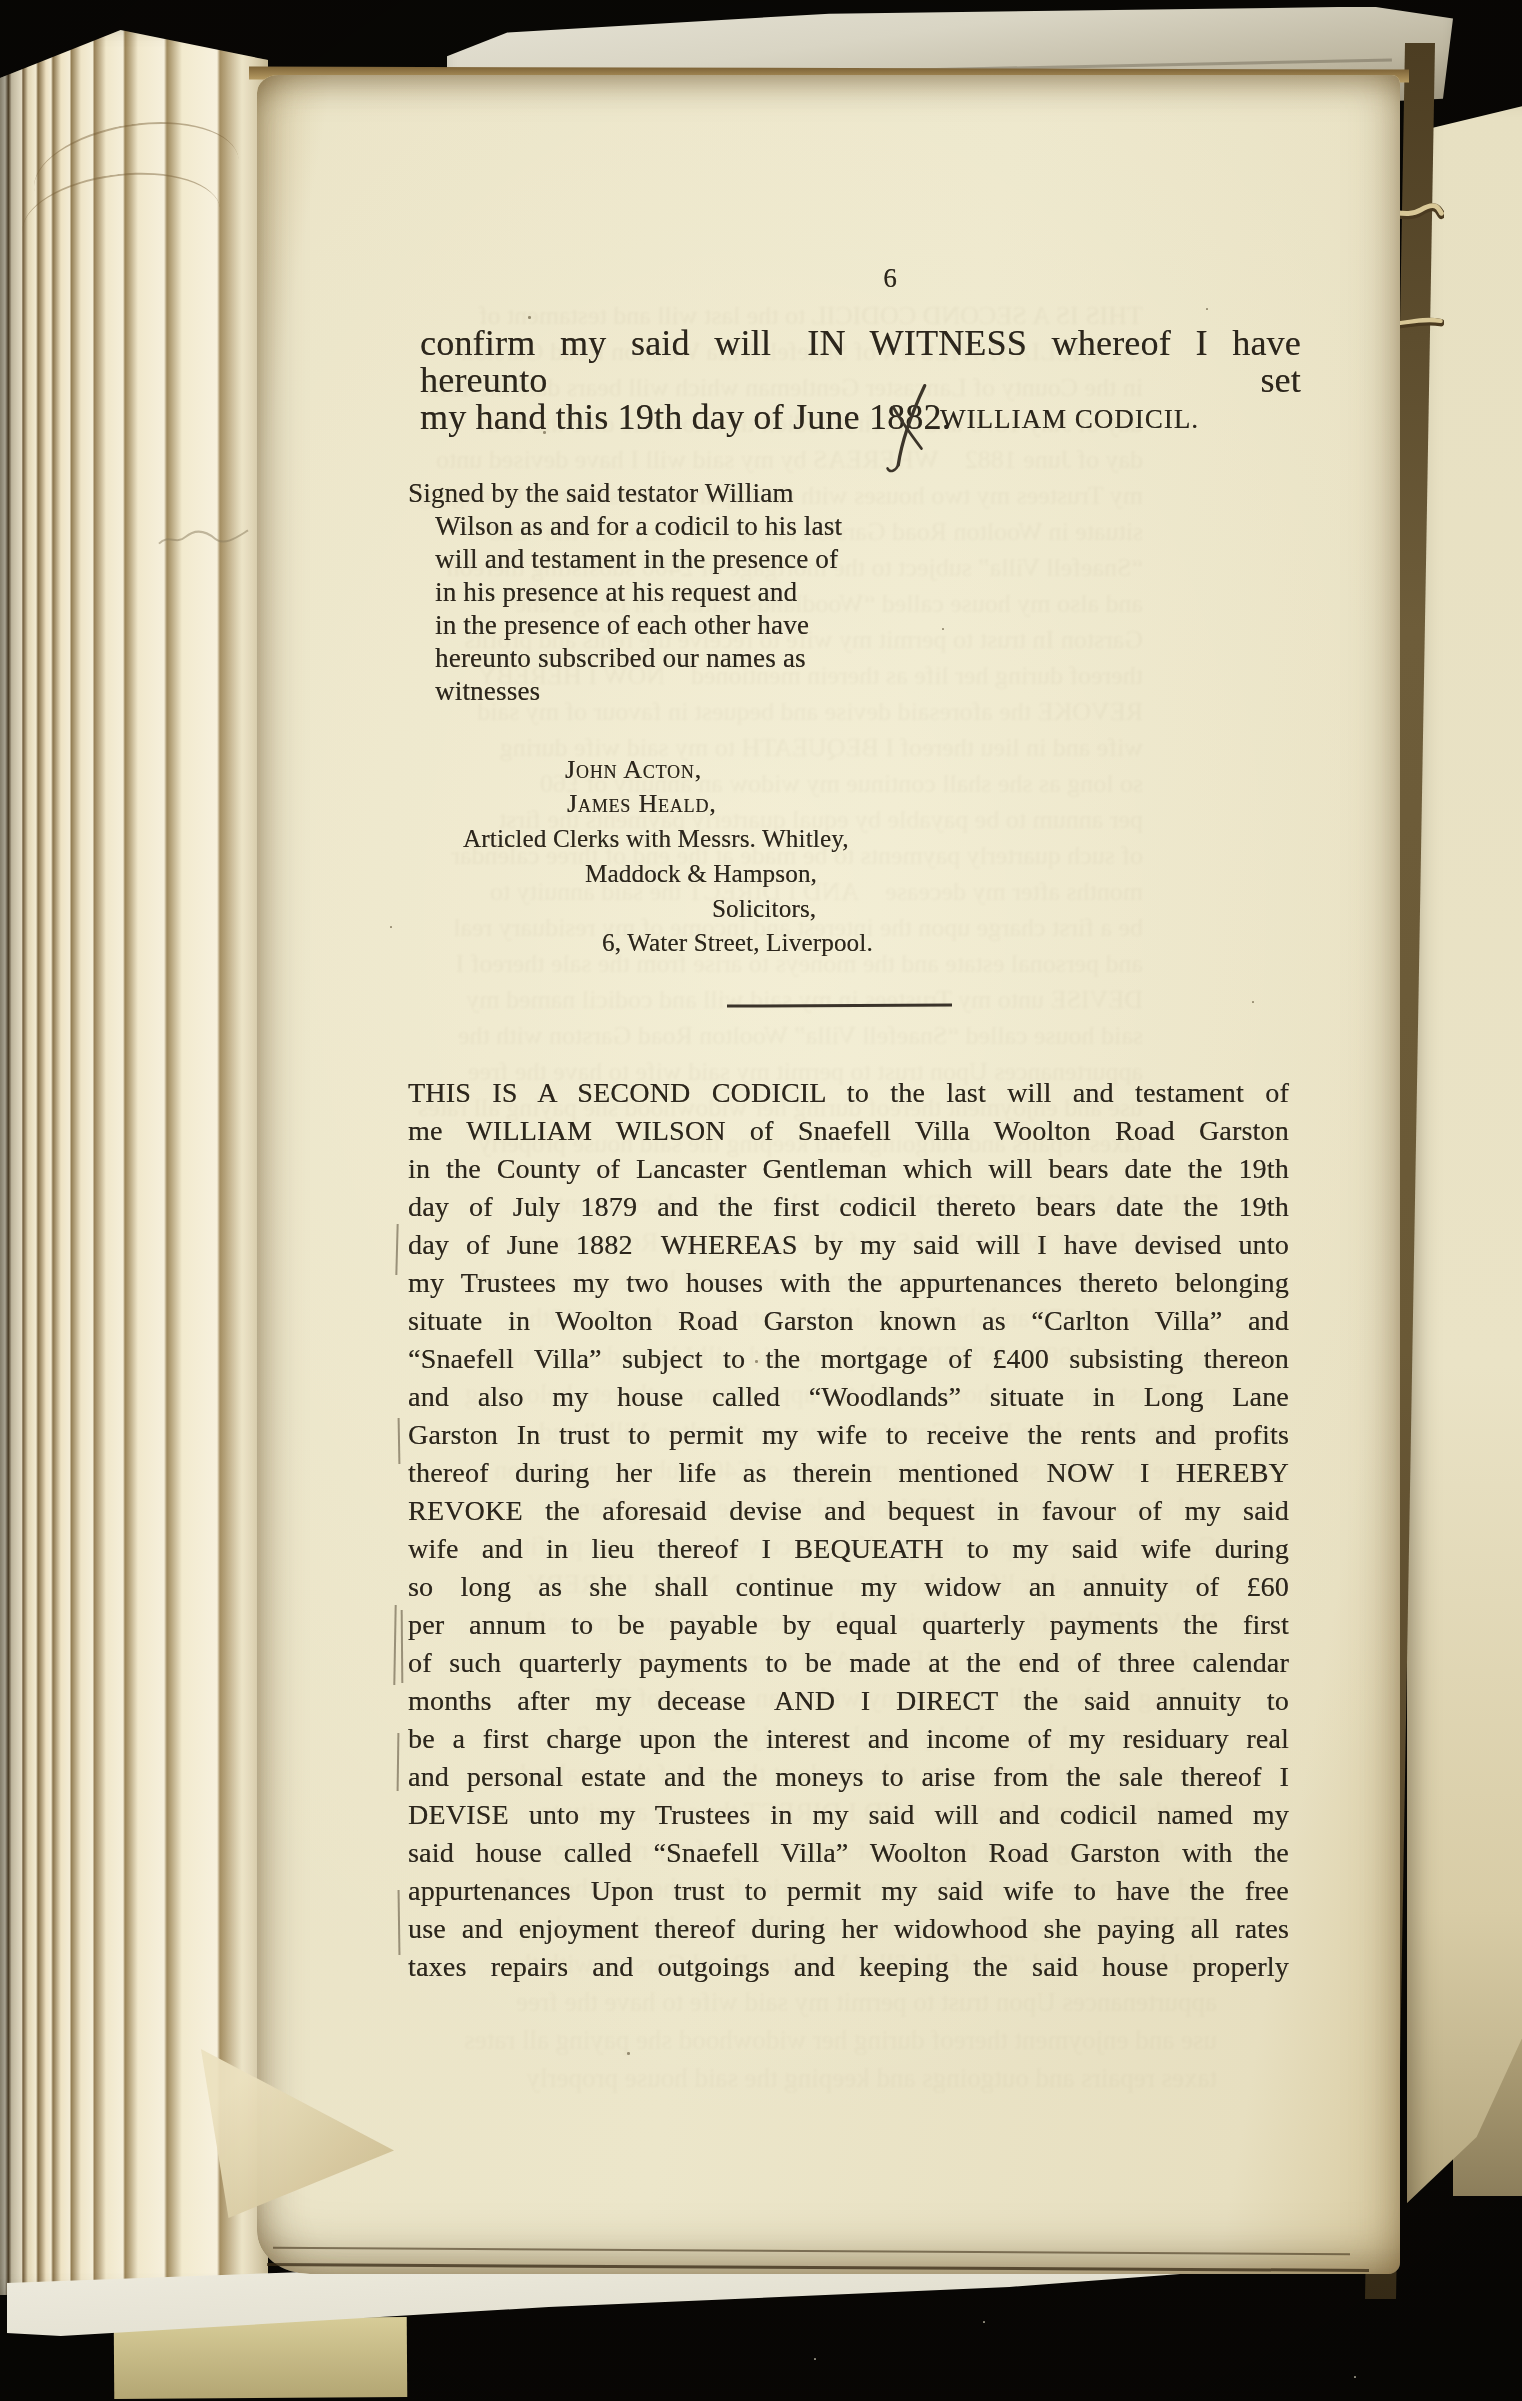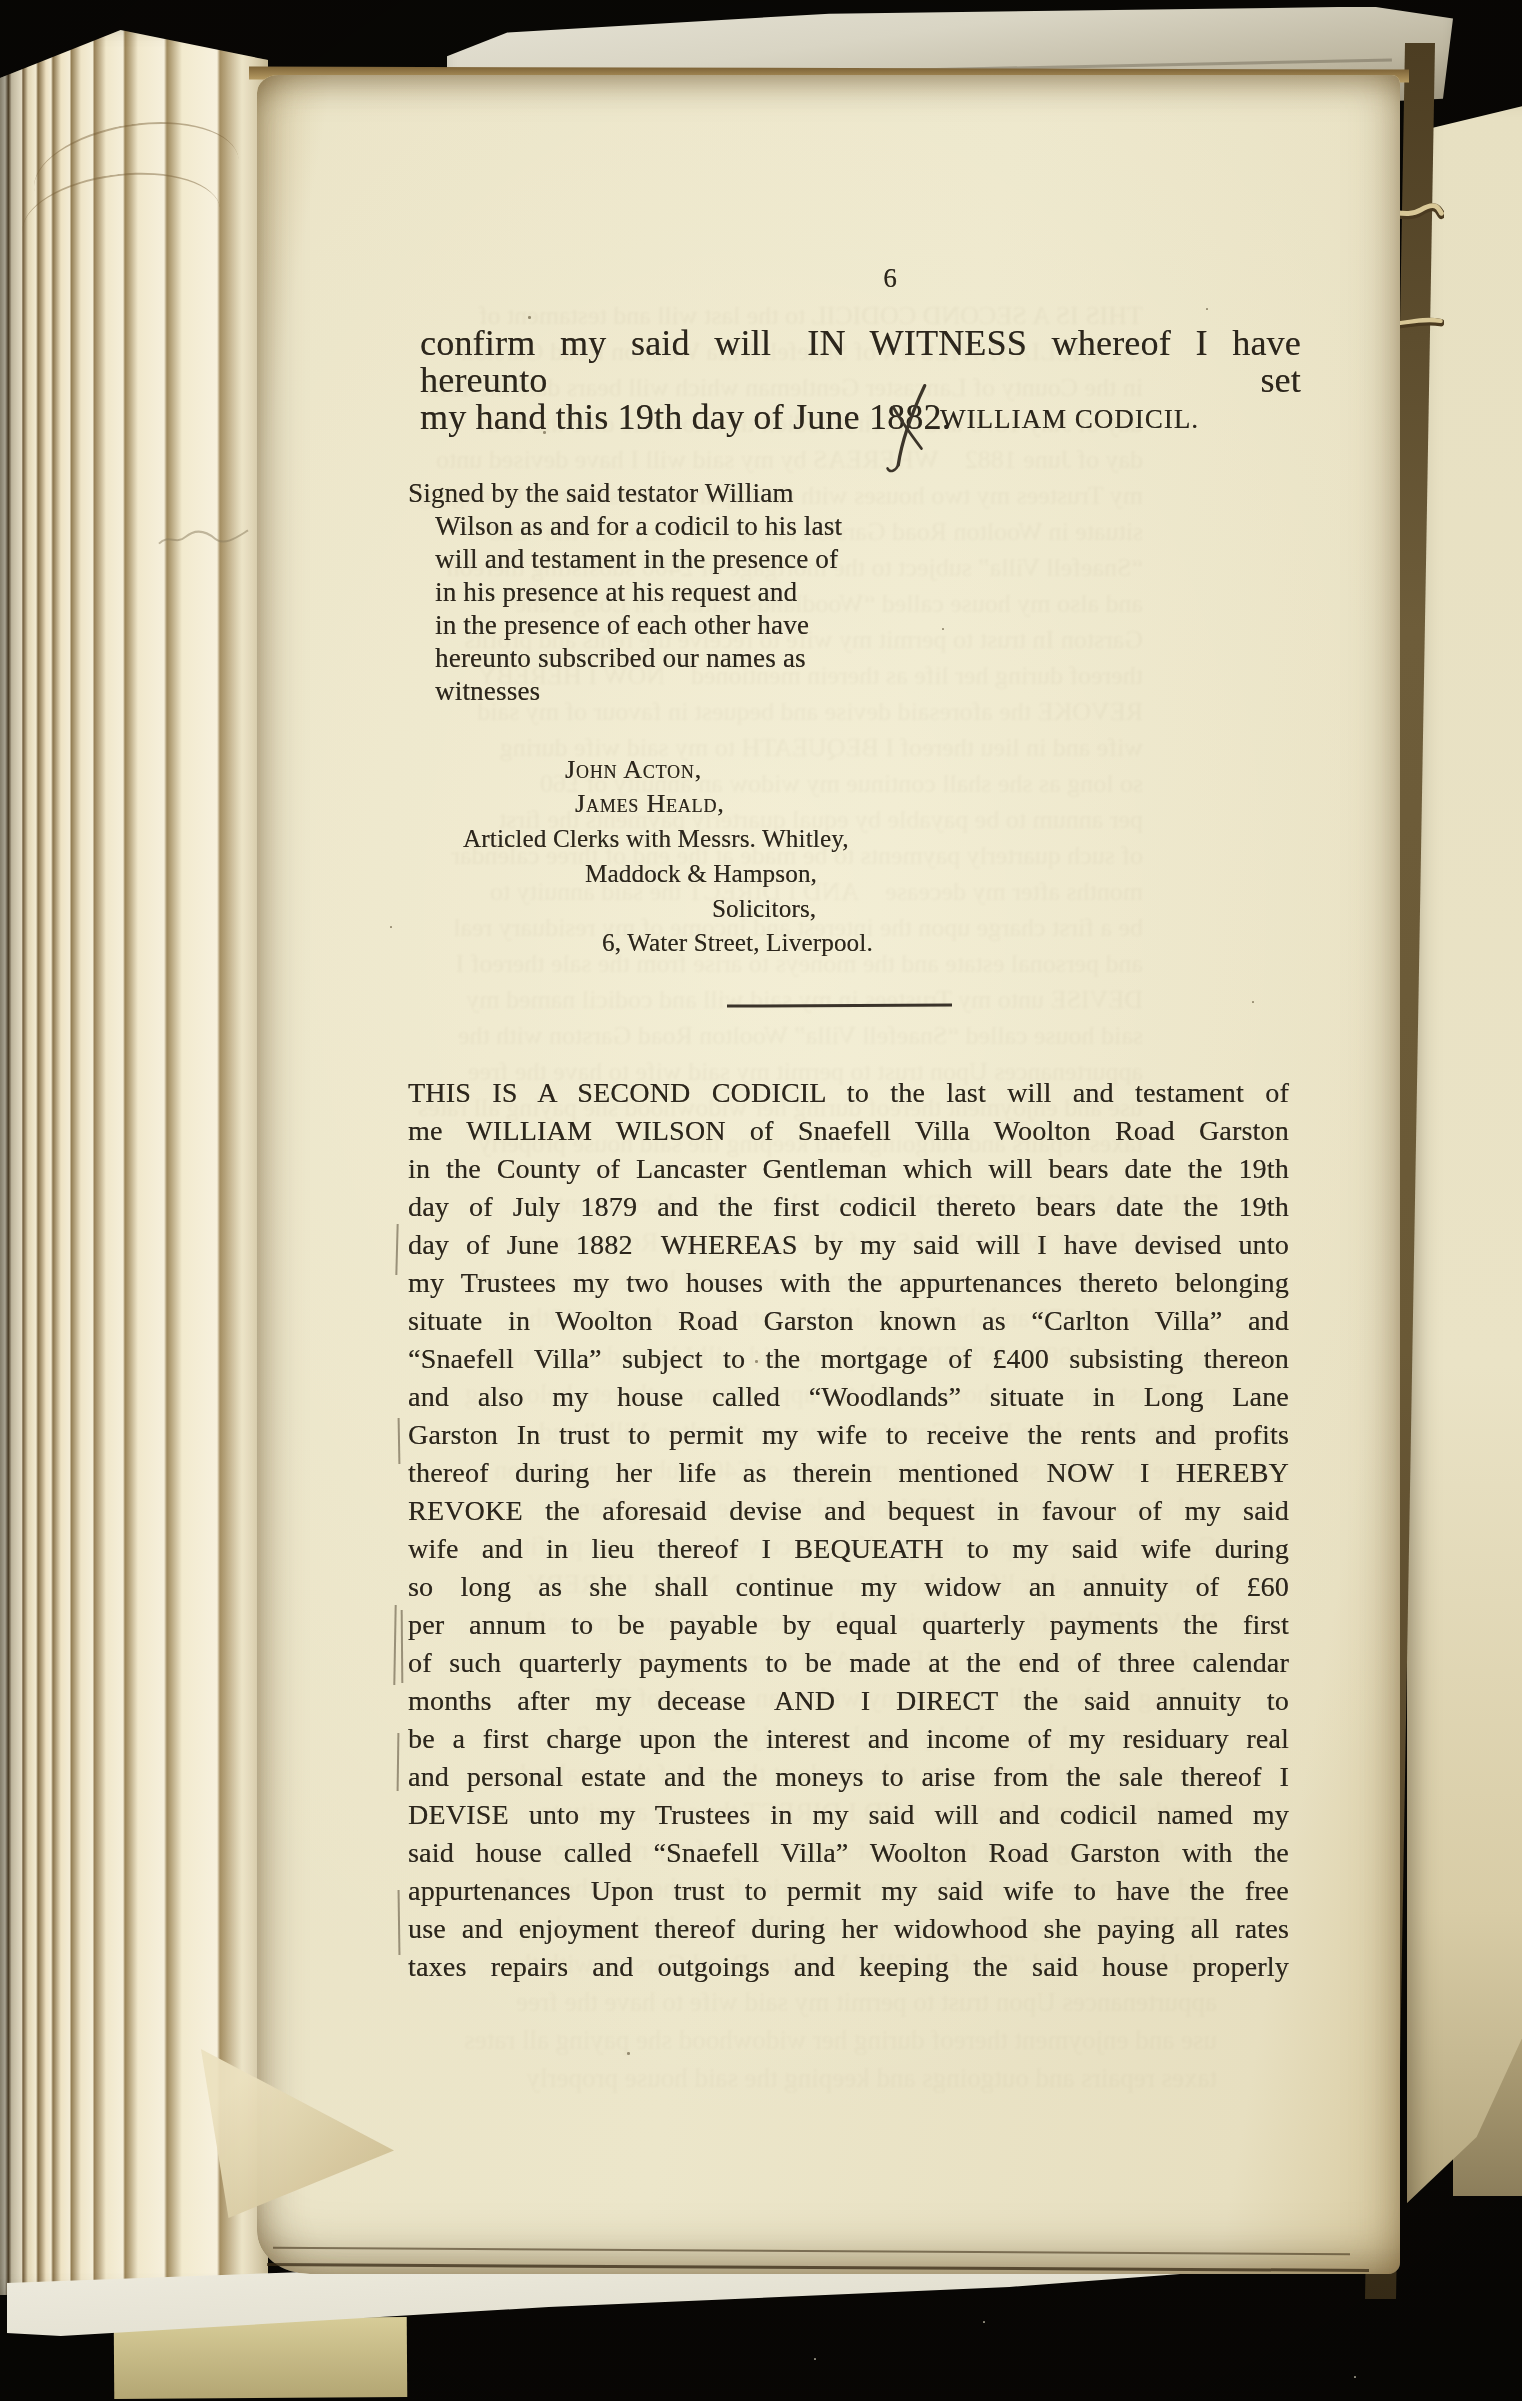--- a/index.html
+++ b/index.html
@@ -207,21 +207,21 @@
         <div class="line">Signed by the said testator William</div>
         <div class="line">Wilson as and for a codicil to his last</div>
         <div class="line">will and testament in the presence of</div>
         <div class="line">in his presence at his request and</div>
         <div class="line">in the presence of each other have</div>
         <div class="line">hereunto subscribed our names as</div>
         <div class="line">witnesses</div>
       </div>
 
     <div class="wit-line" style="left:565px;top:755px;">John Acton,</div>
-    <div class="wit-line" style="left:567px;top:789px;margin-left:8px;">James Heald,</div>
+    <div class="wit-line" style="left:567px;top:789px;">James Heald,</div>
     <div class="firm-line" style="left:463px;top:825px;">Articled Clerks with Messrs. Whitley,</div>
     <div class="firm-line" style="left:537px;top:860px;margin-left:48px;">Maddock &amp; Hampson,</div>
     <div class="firm-line" style="left:712px;top:895px;">Solicitors,</div>
     <div class="firm-line" style="left:602px;top:929px;">6, Water Street, Liverpool.</div>
 
     <div class="divider"></div>
 
     <div class="codicil-body">
         <div class="line">THIS IS A SECOND CODICIL to the last will and testament of</div>
         <div class="line">me WILLIAM WILSON of Snaefell Villa Woolton Road Garston</div>

